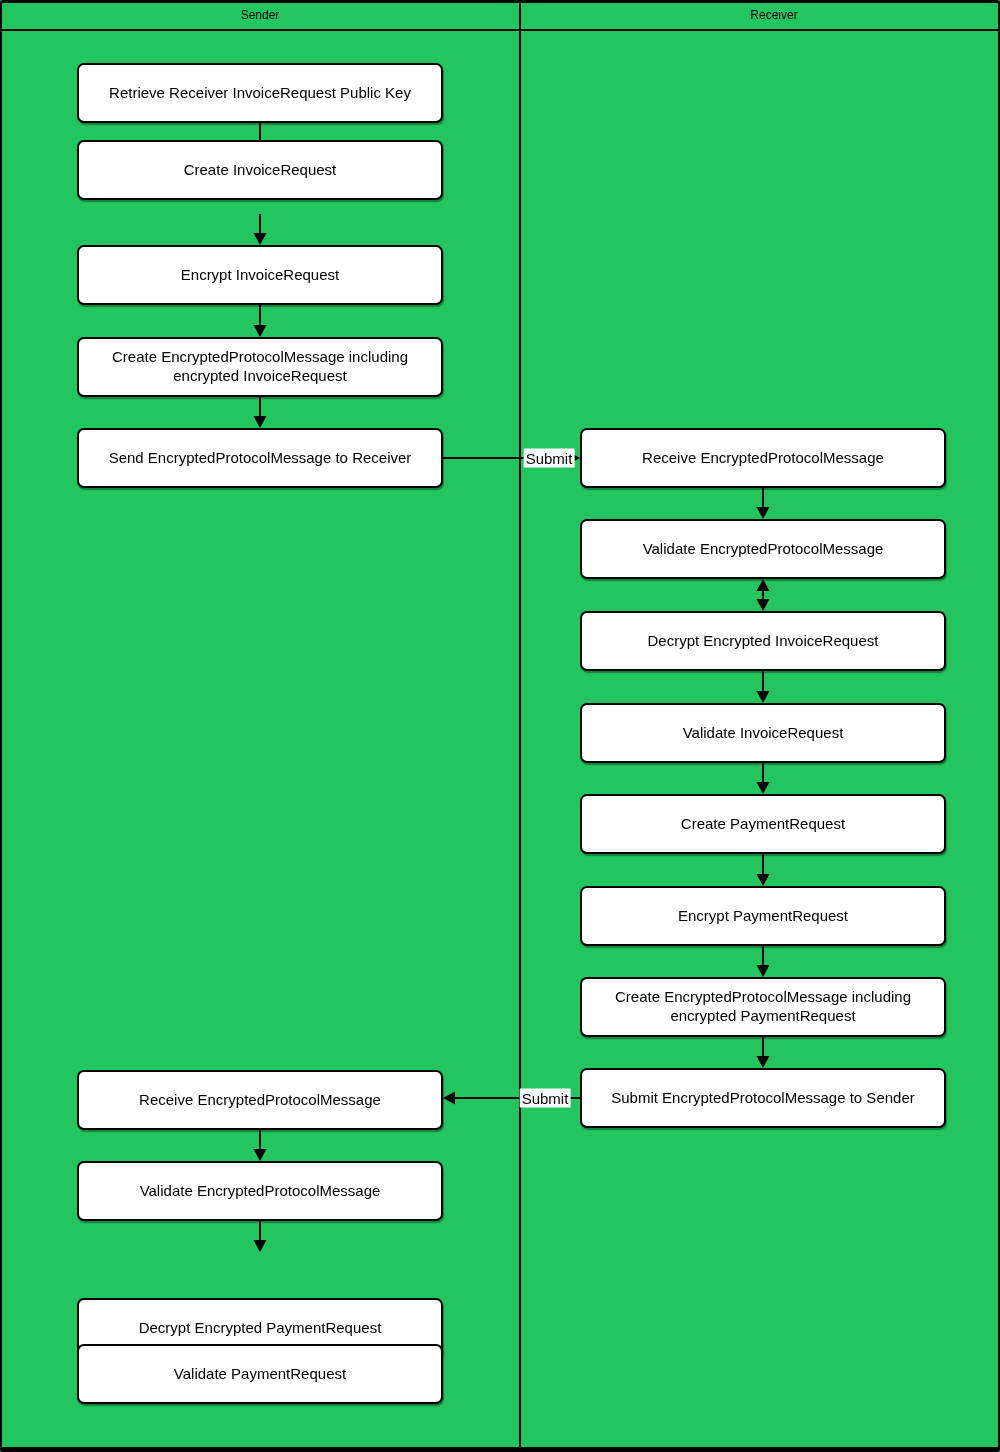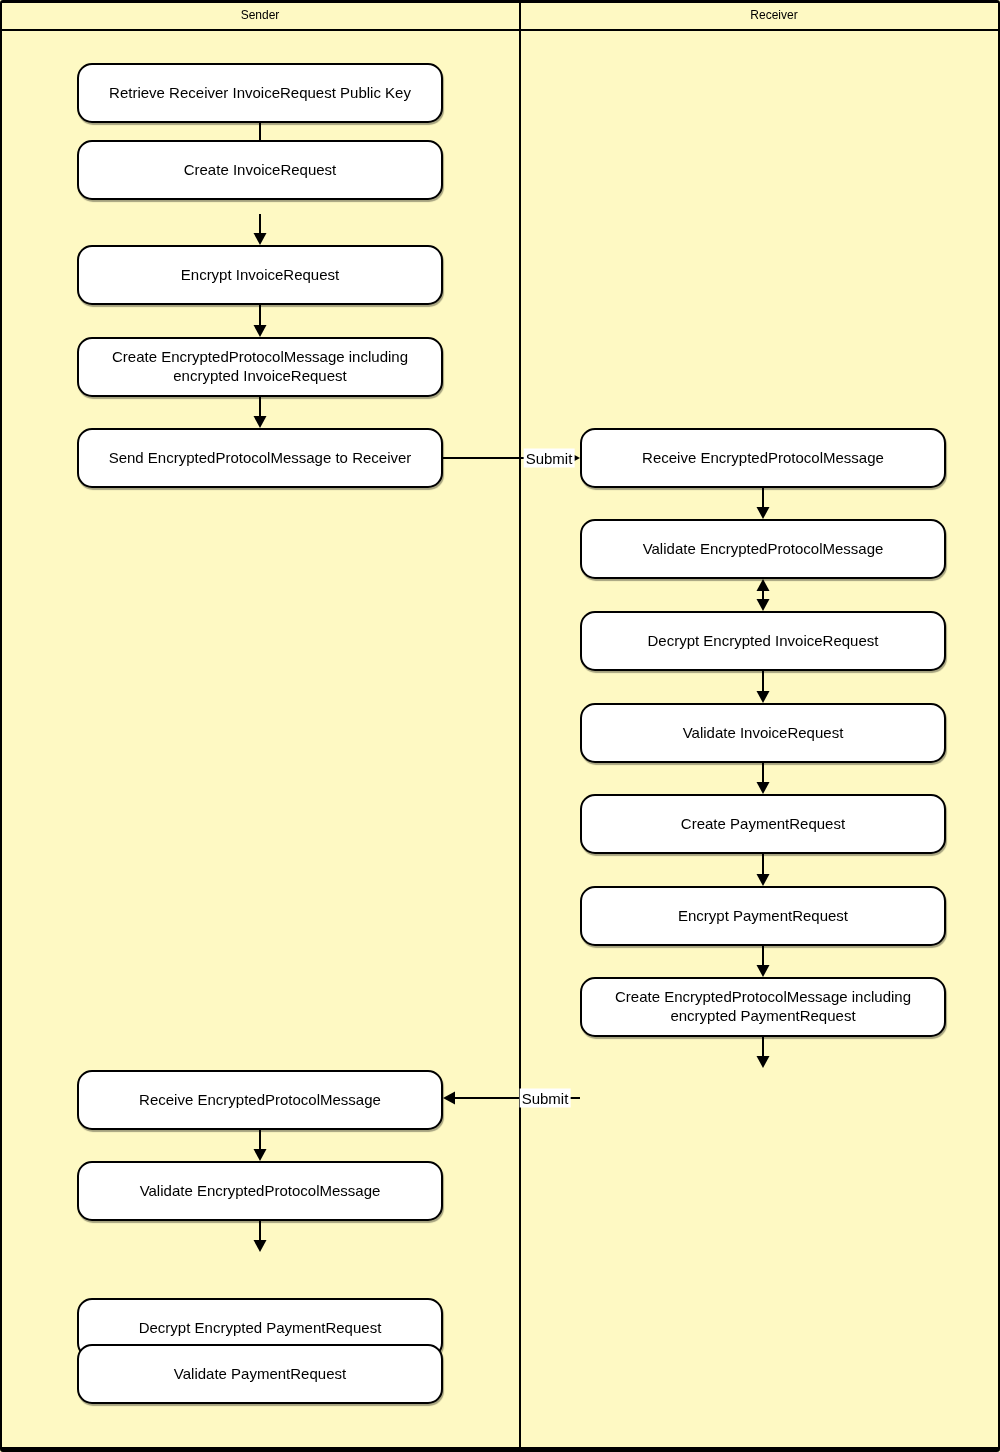--- a/index.html
+++ b/index.html
@@ -1,20 +1,20 @@
 <!DOCTYPE html>
 <html><head>
 <meta charset="utf-8">
 <style>
   html, body { margin: 0; padding: 0; background: #fff; }
   .canvas {
     position: relative;
     width: 1000px;
     height: 1452px;
-    background: #fef9c3;
+    background: #22c55e;
     font-family: "Liberation Sans", sans-serif;
     color: #000;
     overflow: hidden;
   }
   .frame {
     position: absolute; inset: 0;
     border-left: 2px solid #000;
     border-right: 2px solid #000;
     border-top: 3px solid #000;
     border-bottom: 5px solid #000;
@@ -36,21 +36,21 @@
     font-size: 12px; z-index: 1;
   }
   .lane-title.sender { left: 0; width: 520px; }
   .lane-title.receiver { left: 520px; width: 478px; padding-left: 15px; }
 
   .node {
     position: absolute;
     width: 366px; height: 60px;
     background: #ffffff;
     border: 2px solid #000;
-    border-radius: 15px;
+    border-radius: 7px;
     box-sizing: border-box;
     display: flex; align-items: center; justify-content: center;
     text-align: center;
     font-size: 15px; line-height: 1.25;
     padding: 2px 12px;
     box-shadow: 1px 2px 1px rgba(0,0,0,0.35);
     z-index: 2;
   }
   .lane-sender .node, .node.s { left: 77px; }
   .node.r { left: 580px; }
@@ -170,17 +170,20 @@
     </div>
   <div class="node r" style="top:794px">
       <span>Create PaymentRequest</span>
     </div>
   <div class="node r" style="top:886px">
       <span>Encrypt PaymentRequest</span>
     </div>
   <div class="node r" style="top:977px">
       <span>Create EncryptedProtocolMessage including encrypted PaymentRequest</span>
     </div>
+  <div class="node r" style="top:1068px">
+      <span>Submit EncryptedProtocolMessage to Sender</span>
+    </div>
 
   <span class="edge-label" style="left:517px; top:458px">Submit</span>
   <span class="edge-label" style="left:513px; top:1098px">Submit</span>
 
 </div>
 
 </body></html>

